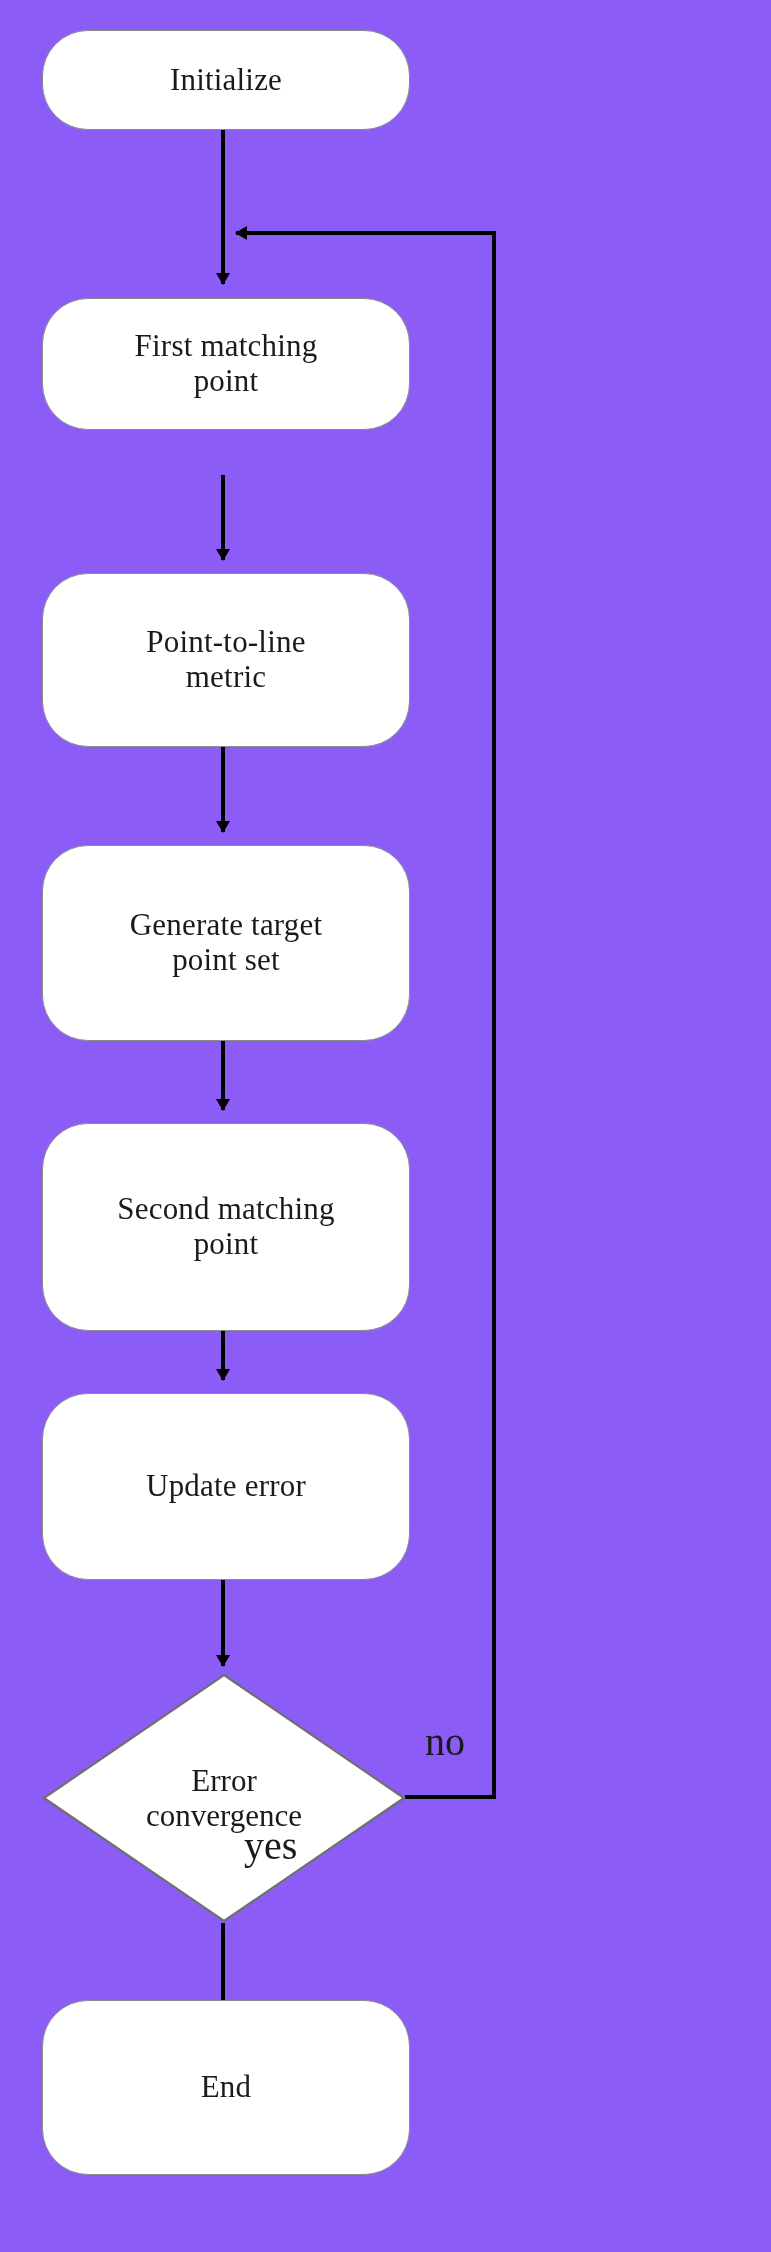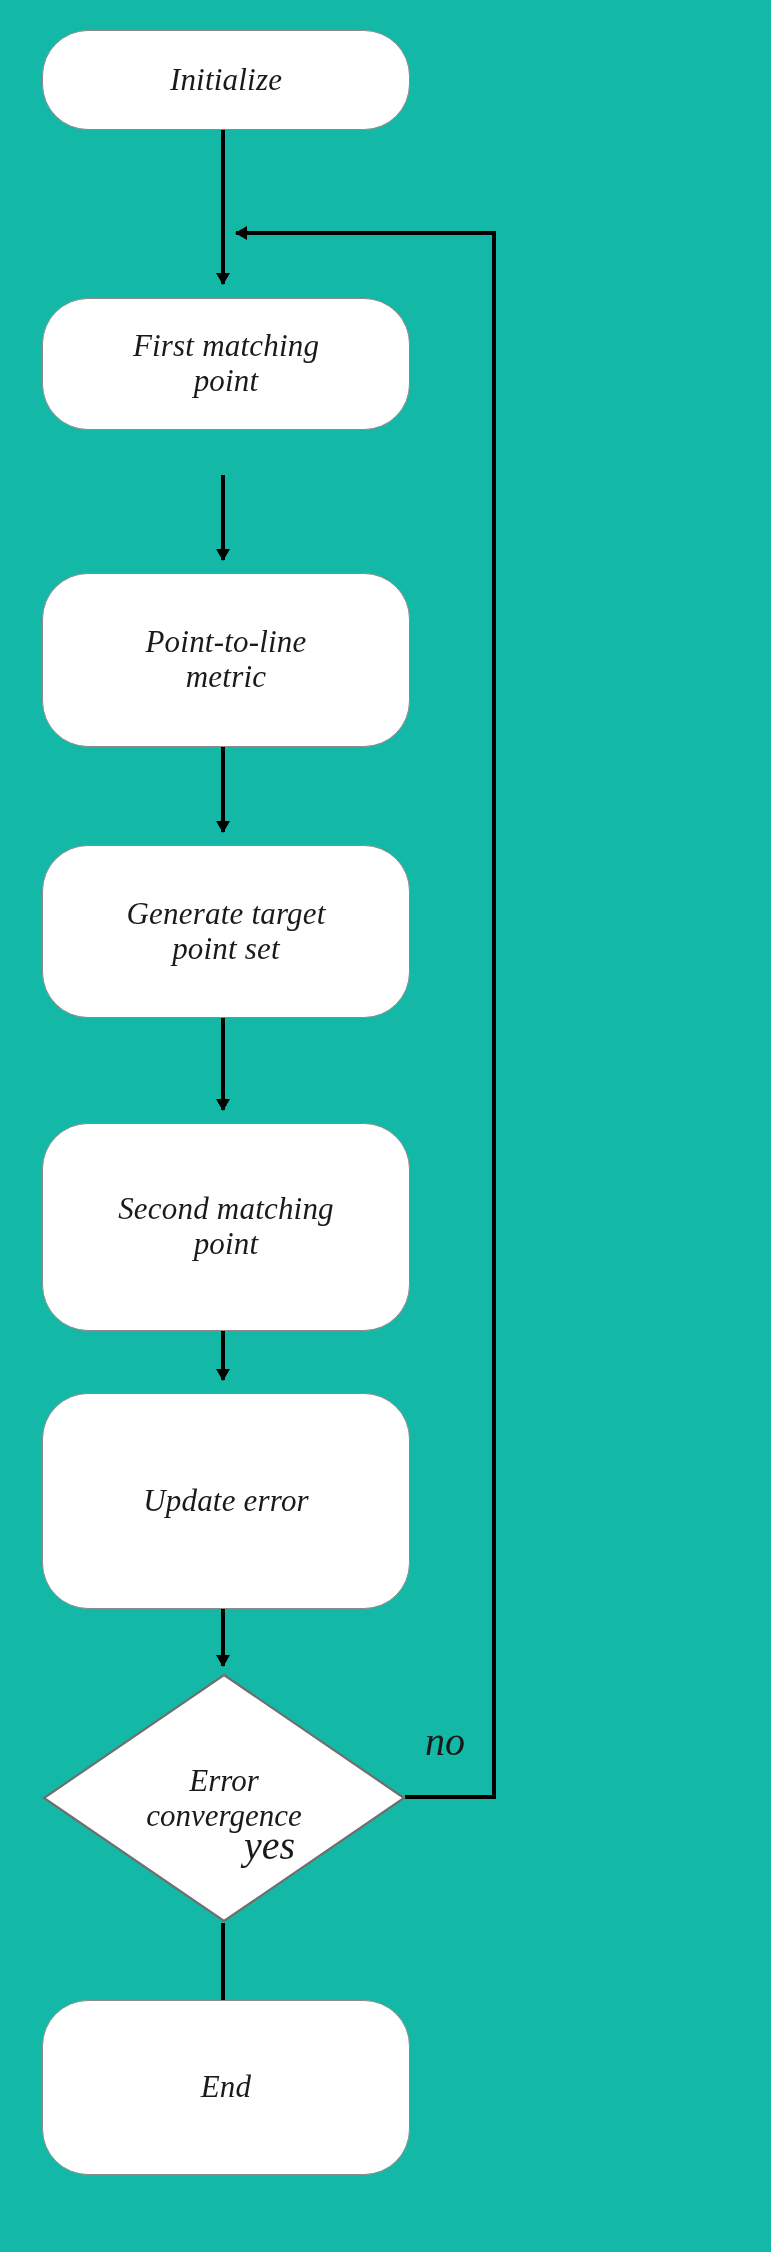--- a/index.html
+++ b/index.html
@@ -8,23 +8,22 @@
     padding: 0;
     background: #ffffff;
   }
   body {
     font-family: "Liberation Serif", "DejaVu Serif", serif;
   }
   #canvas {
     position: relative;
     width: 771px;
     height: 2252px;
-    background: #14b8a6;
+    background: #8b5cf6;
     overflow: hidden;
-    font-style: italic;
   }
   .node {
     position: absolute;
     box-sizing: border-box;
     display: flex;
     align-items: center;
     justify-content: center;
     text-align: center;
     color: #1a1a1a;
     font-size: 31px;
@@ -140,31 +139,31 @@
   <div class="node process" style="top:298px; height:132px;">
     <span class="node-label">First matching
 point</span>
   </div>
 
   <div class="node process" style="top:573px; height:174px;">
     <span class="node-label">Point-to-line
 metric</span>
   </div>
 
-  <div class="node process" style="top:845px; height:173px;">
+  <div class="node process" style="top:845px; height:196px;">
     <span class="node-label">Generate target
 point set</span>
   </div>
 
   <div class="node process" style="top:1123px; height:208px;">
     <span class="node-label">Second matching
 point</span>
   </div>
 
-  <div class="node process" style="top:1393px; height:216px;">
+  <div class="node process" style="top:1393px; height:187px;">
     <span class="node-label">Update error</span>
   </div>
 
   <div class="diamond-wrap" style="top:1673px; height:250px;">
     <svg class="diamond-svg" width="364" height="250" viewBox="0 0 364 250" xmlns="http://www.w3.org/2000/svg">
       <polygon points="182,2 362,125 182,248 2,125" fill="#ffffff" stroke="#6f6f6f" stroke-width="2.2"></polygon>
     </svg>
     <div class="diamond-text">Error
 convergence</div>
   </div>

